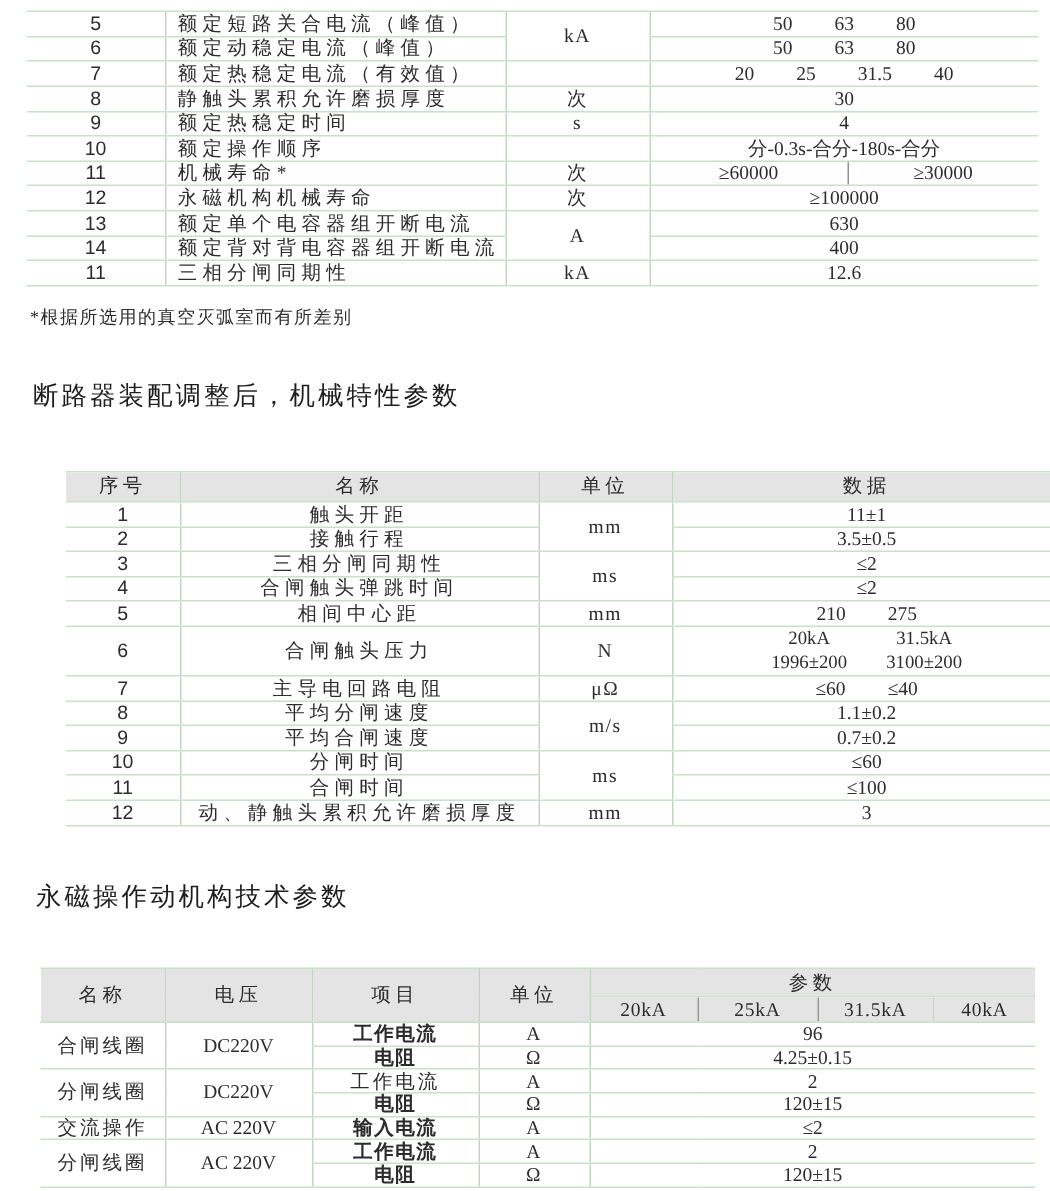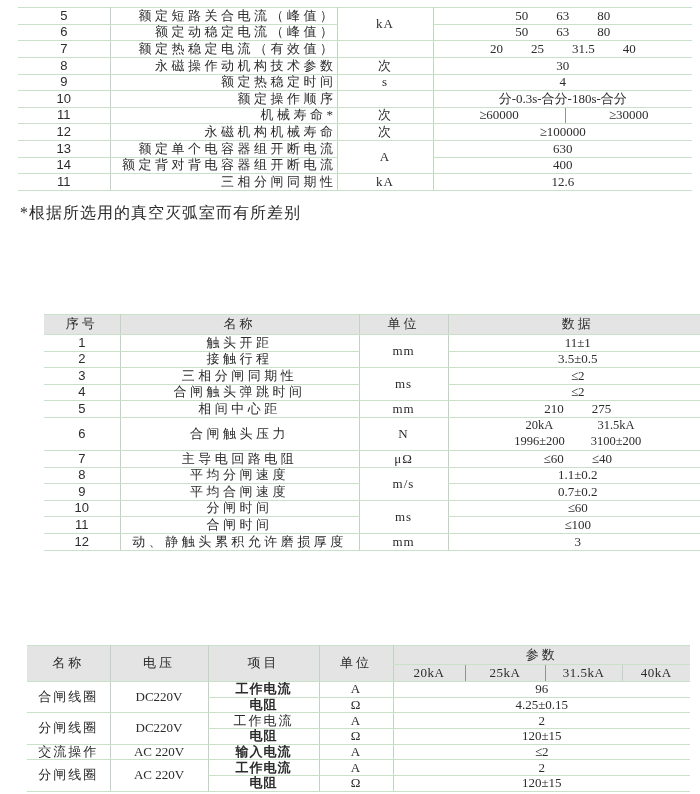--- a/index.html
+++ b/index.html
@@ -17,32 +17,32 @@
   table.spec{border-collapse:collapse;table-layout:fixed;position:absolute;border-top:1px solid var(--hline);}
   table.spec td{
     border-bottom:1px solid var(--hline);
     text-align:center;vertical-align:middle;
     font-size:13px;padding:0;line-height:1.1;white-space:nowrap;overflow:hidden;
   }
   .vl{border-left:1px solid var(--vline);}
   .vld{border-left:1px solid var(--dark);margin-top:29px;}
   .no{font-family:"Liberation Sans", sans-serif;font-size:13px;}
   .nm{font-size:12.5px;letter-spacing:3.5px;}
-  #t1 .nm{text-align:right;padding-left:8px;}
+  #t1 .nm{text-align:left;padding-left:8px;}
   .u{font-size:12.5px;letter-spacing:1px;margin-left:23px;}
   .val{font-size:13px;}
   .hc{background:var(--hbg);font-size:13px;letter-spacing:3px;}
   .hc.sub{letter-spacing:0.5px;}
   .num{display:inline-block;margin:0 14px;}
   .pairs{display:flex;justify-content:center;gap:26px;font-size:12.5px;line-height:1.25;}
   .bi{font-weight:700;font-family:"Liberation Sans", sans-serif;font-size:12.5px;letter-spacing:1px;}
   .it{letter-spacing:2px;font-size:12.5px;}
   .cn{letter-spacing:2px;font-size:12.5px;}
   .sec-title{position:absolute;font-size:17px;letter-spacing:2px;color:#1e1e1e;}
-  .footnote{position:absolute;font-size:16px;letter-spacing:1px;color:#2c2c2c;}
+  .footnote{position:absolute;font-size:12px;letter-spacing:1px;color:#2c2c2c;}
 </style>
 </head>
 <body>
 
 <div class="page">
 
   <table id="t1" class="spec" style="left:18px;top:7px;width:674px;">
     <colgroup>
       <col style="width:92px">
         <col style="width:227px">
@@ -63,21 +63,21 @@
           <td class="val vl" colspan="2"><span class="num">50</span><span class="num">63</span><span class="num">80</span></td>
         </tr>
         <tr style="height: 16.64px;">
           <td class="no">7</td>
           <td class="nm vl">额定热稳定电流（有效值）</td>
           <td class="u vl"></td>
           <td class="val vl" colspan="2"><span class="num">20</span><span class="num">25</span><span class="num">31.5</span><span class="num">40</span></td>
         </tr>
         <tr style="height: 16.64px;">
           <td class="no">8</td>
-          <td class="nm vl">永磁操作动机构技术参数</td>
+          <td class="nm vl">静触头累积允许磨损厚度</td>
           <td class="u vl">次</td>
           <td class="val vl" colspan="2">30</td>
         </tr>
         <tr style="height: 16.64px;">
           <td class="no">9</td>
           <td class="nm vl">额定热稳定时间</td>
           <td class="u vl">s</td>
           <td class="val vl" colspan="2">4</td>
         </tr>
         <tr style="height: 16.64px;">
@@ -114,20 +114,21 @@
           <td class="no">11</td>
           <td class="nm vl">三相分闸同期性</td>
           <td class="u vl">kA</td>
           <td class="val vl" colspan="2">12.6</td>
         </tr>
       </tbody>
   </table>
 
   <div class="footnote" style="left:20px;top:203px;">*根据所选用的真空灭弧室而有所差别</div>
 
+  <div class="sec-title" style="left:22px;top:252px;">断路器装配调整后，机械特性参数</div>
 
   <table id="t2" class="spec" style="left:44px;top:314px;width:663px;">
     <colgroup>
       <col style="width:76px">
         <col style="width:239px">
         <col style="width:89px">
         <col style="width:259px">
     </colgroup>
     <tbody>
         <tr style="height: 20px;">
@@ -211,20 +212,21 @@
         </tr>
         <tr style="height: 16.6px;">
           <td class="no">12</td>
           <td class="nm vl">动、静触头累积允许磨损厚度</td>
           <td class="u vl">mm</td>
           <td class="val vl">3</td>
         </tr>
       </tbody>
   </table>
 
+  <div class="sec-title" style="left:24px;top:586px;">永磁操作动机构技术参数</div>
 
   <table id="t3" class="spec" style="left:27px;top:645px;width:663px;">
     <colgroup>
       <col style="width:83px">
         <col style="width:98px">
         <col style="width:111px">
         <col style="width:74px">
       <col style="width:72px">
         <col style="width:80px">
         <col style="width:77px">

